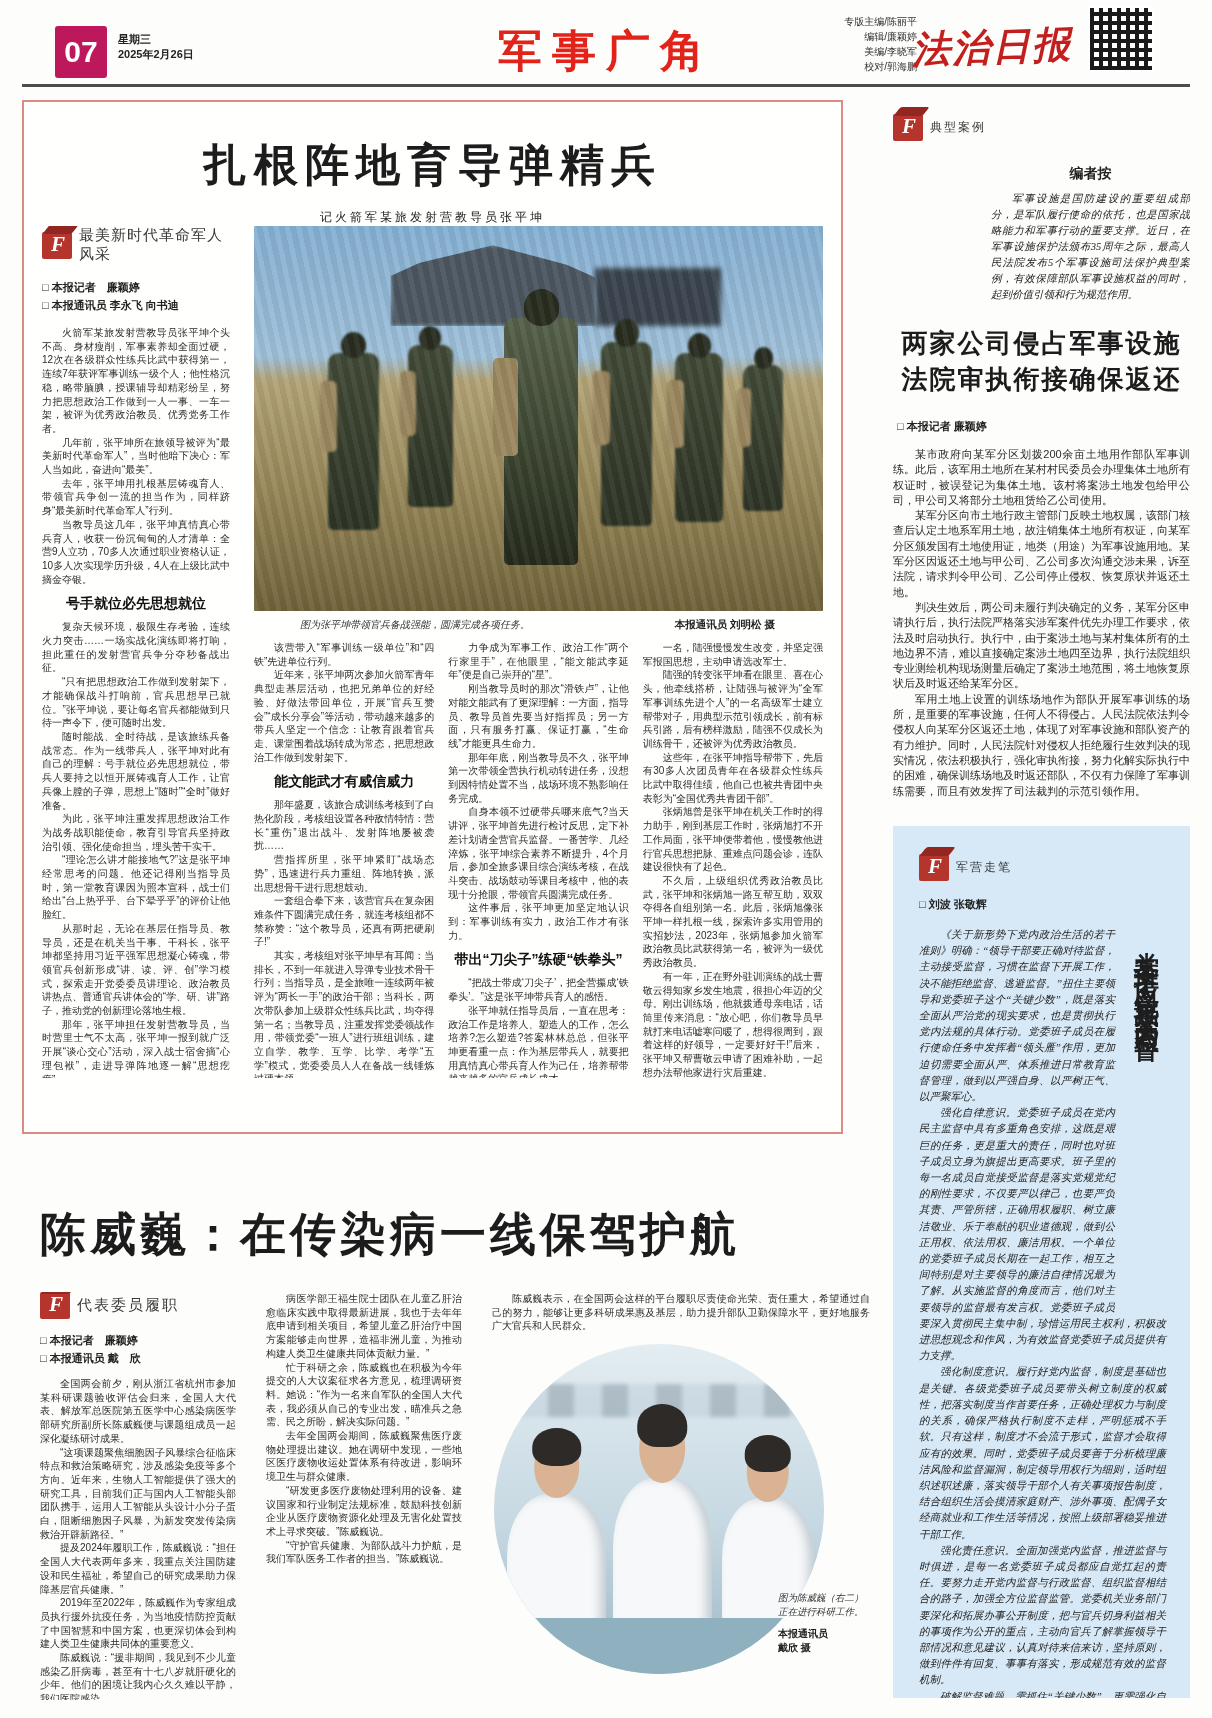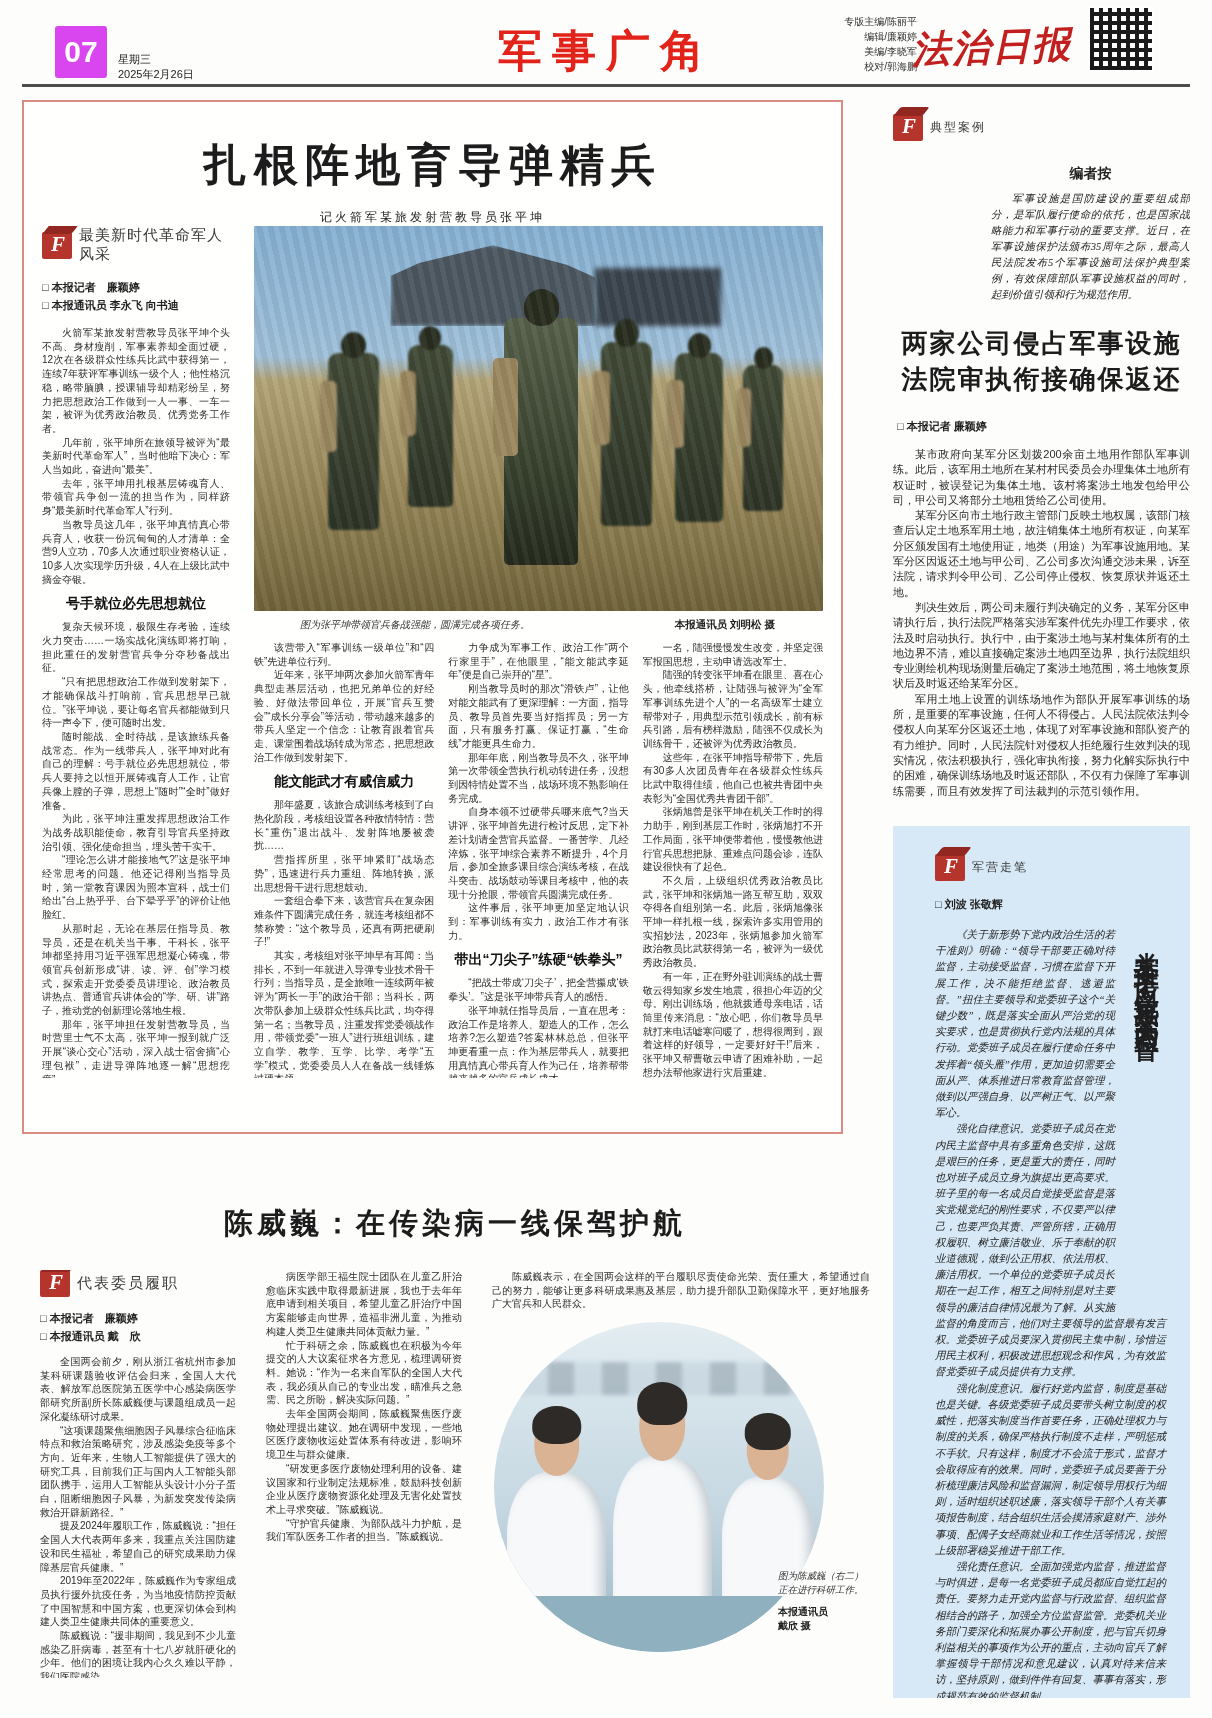--- a/index.html
+++ b/index.html
@@ -2,23 +2,23 @@
 <html><head>
 <meta charset="utf-8">
 <style>
   * { margin:0; padding:0; box-sizing:border-box; }
   html,body { background:#e8e8e4; }
   body { font-family:"Liberation Sans", sans-serif; color:#222; }
   #page { position:relative; width:1212px; height:1718px; background:#fdfdfb; margin:0 auto; overflow:hidden; }
 
   
   .hd { position:absolute; left:0; top:0; width:100%; height:86px; }
-  .pagenum { position:absolute; left:55px; top:26px; width:52px; height:52px; background:#d946ef; color:#fff;
+  .pagenum { position:absolute; left:55px; top:26px; width:52px; height:52px; background:#be185d; color:#fff;
              font-size:30px; font-weight:bold; display:flex; align-items:center; justify-content:center; border-radius:3px; }
-  .dateblk { position:absolute; left:118px; top:52px; font-size:11px; line-height:15px; color:#222; font-weight:normal; }
+  .dateblk { position:absolute; left:118px; top:32px; font-size:11px; line-height:15px; color:#222; font-weight:bold; }
   .section-title { position:absolute; left:50%; top:22px; transform:translateX(-50%); color:#e2231a;
                    font-size:44px; font-weight:bold; letter-spacing:10px; white-space:nowrap; }
   .credits { position:absolute; right:295px; top:14px; text-align:right; font-size:10px; line-height:15px; color:#333; }
   .masthead { position:absolute; right:140px; top:22px; color:#c21f1f; font-family:"Liberation Serif", serif;
               font-style:italic; font-weight:bold; font-size:38px; letter-spacing:2px; transform:rotate(-2deg); }
   .qr { position:absolute; right:60px; top:8px; width:62px; height:62px; background:
         repeating-linear-gradient(0deg,#1a1a1a 0 4px,transparent 4px 9px),
         repeating-linear-gradient(90deg,#1a1a1a 0 4px,#fff 4px 9px); outline:2px solid #fff; }
   .hd-rule { position:absolute; left:22px; top:84px; width:1168px; height:3px; background:#4d4d4d; }
 
@@ -63,21 +63,21 @@
   .sol.s5 { left:74%; top:33%; width:8.5%; height:44%; }
   .sol.s6 { left:86%; top:36%; width:7%; height:38%; }
   .caption-row { display:flex; justify-content:space-between; align-items:center; padding:7px 48px 9px 46px; }
   .cap-text { font:italic 10px/14px "Liberation Serif", serif; color:#333; }
   .cap-credit { font-size:10.5px; font-weight:bold; color:#222; }
   .threecols { display:flex; gap:14px; flex:1; overflow:hidden; }
   .threecols > div { flex:1; overflow:hidden; }
 
   
   .bottom-art { position:absolute; left:22px; top:1186px; width:858px; height:522px; padding:18px 10px 0 18px; }
-  .b-headline { text-align:center; font-size:29px; font-weight:bold; letter-spacing:4px; color:#1c1c1c; }
+  .b-headline { font-size:46px; font-weight:bold; letter-spacing:4px; color:#1c1c1c; }
   .bcols { display:flex; gap:30px; margin-top:26px; height:408px; }
   .bcol1 { width:196px; flex:0 0 auto; overflow:hidden; }
   .bcol1 .badge { margin-bottom:12px; font-size:15px; }
   .bcol1 .bylines { margin:2px 0 10px; }
   .bcol2 { width:196px; flex:0 0 auto; overflow:hidden; }
   .bright { flex:1; position:relative; overflow:hidden; }
   .b-lead { font-size:10px; line-height:13.7px; text-align:justify; text-indent:2em; color:#2b2b2b; }
   .circle-photo { position:absolute; left:2px; top:52px; width:330px; height:330px; border-radius:50%; overflow:hidden;
                   background:linear-gradient(#e3edf2 0%, #c6d8e2 55%, #9db8c6 100%); }
   .circle-photo::before { content:""; position:absolute; left:0; top:12%; width:100%; height:10%;
@@ -101,21 +101,21 @@
   .case .badge { margin:8px 0 24px; }
   .note { margin-left:98px; }
   .note-title { text-align:center; font-size:14px; font-weight:bold; margin-bottom:8px; }
   .note-text { font:italic 10.5px/16px "Liberation Serif", serif; color:#222; text-align:justify; text-indent:2em; }
   .case-headline { text-align:center; font-size:26px; font-weight:bold; letter-spacing:2px; line-height:36px;
                    margin-top:22px; color:#1c1c1c; }
   .case .byline { margin:20px 0 12px 4px; }
   .case .cpara { font-size:11px; line-height:15.3px; text-align:justify; text-indent:2em; color:#2b2b2b; }
 
   
-  .camp { position:absolute; left:893px; top:826px; width:297px; height:872px; background:#d7e9f6; padding:28px 24px 20px 42px; overflow:hidden; }
+  .camp { position:absolute; left:893px; top:826px; width:297px; height:872px; background:#d7e9f6; padding:28px 24px 20px 26px; overflow:hidden; }
   .camp .badge { margin-bottom:14px; }
   .camp .byline { margin-bottom:14px; }
   .camp-vtitle { float:right; writing-mode:vertical-rl; height:368px; font-size:25px; font-weight:600;
                  letter-spacing:7px; color:#1e1e1e; margin:4px 2px 14px 16px; font-family:"Liberation Sans", sans-serif; }
   .camp .para { font:italic 10.5px/16.2px "Liberation Serif", serif; color:#222; }
 </style>
 </head>
 <body>
 
 <div id="page">

